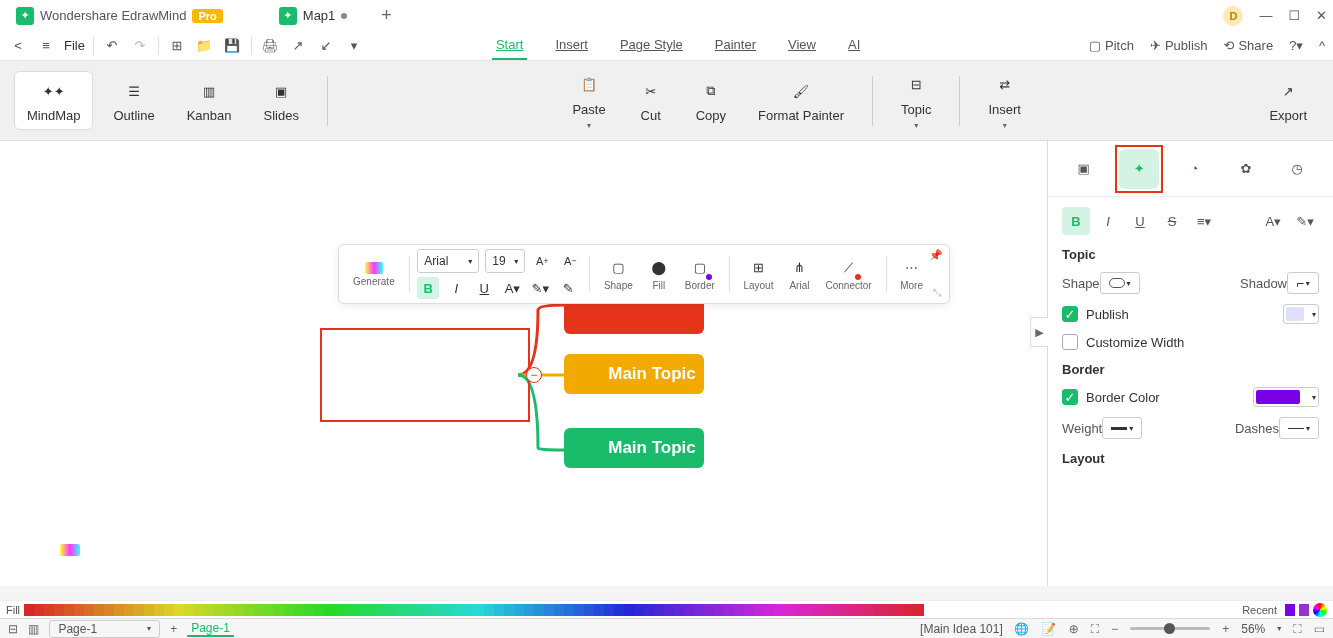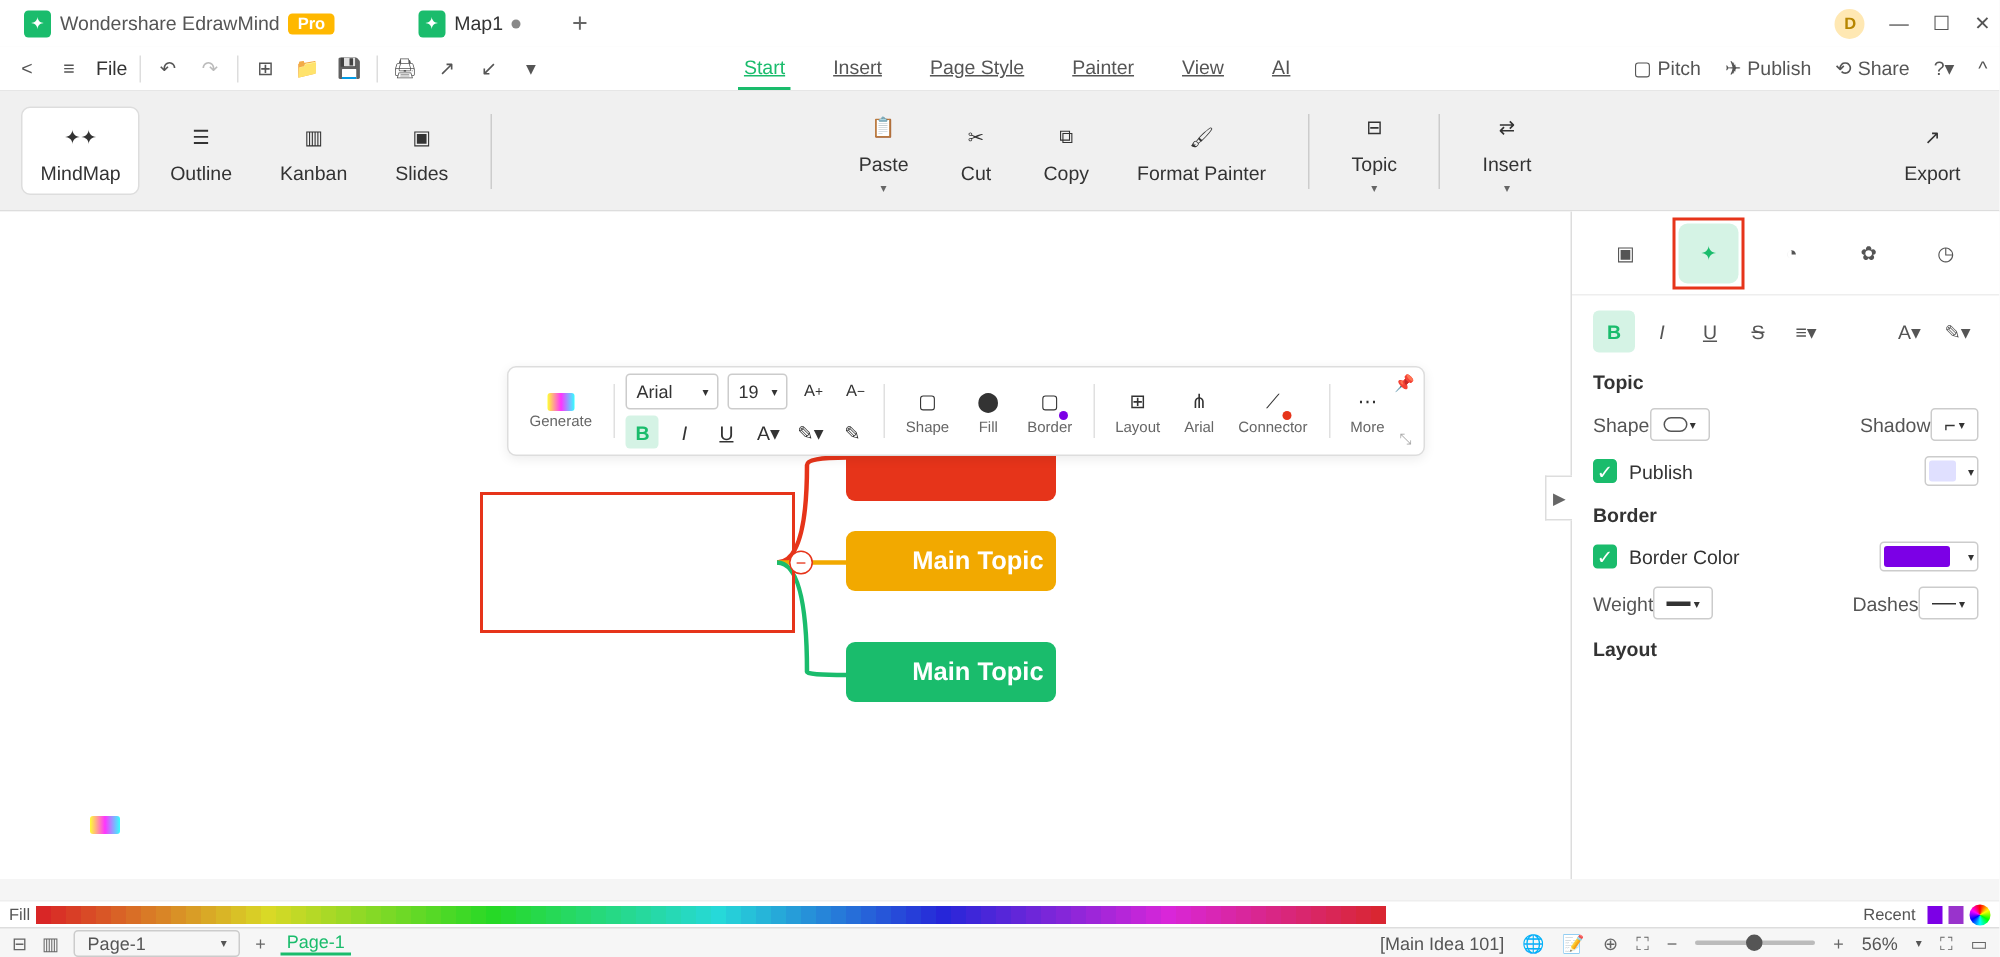--- a/index.html
+++ b/index.html
@@ -345,20 +345,24 @@
     </div>
     <div class="prop-row">
       <div style="display:flex;gap:8px;align-items:center">
         <div class="check checked">✓</div>
         <span>Publish</span>
       </div>
       <div class="color-btn">
           <div class="color-swatch" style="background:#e0e0ff"></div>
           <span style="font-size:8px;margin-left:auto">▾</span>
         </div>
+    </div>
+    <div class="check-row">
+      <div class="check"></div>
+      <span>Customize Width</span>
     </div>
 
     <div class="section-title">Border</div>
     <div class="prop-row">
       <div style="display:flex;gap:8px;align-items:center">
         <div class="check checked">✓</div>
         <span>Border Color</span>
       </div>
       <div class="color-btn" style="width:66px">
           <div class="color-swatch" style="background:#7c00e6;width:44px"></div>

